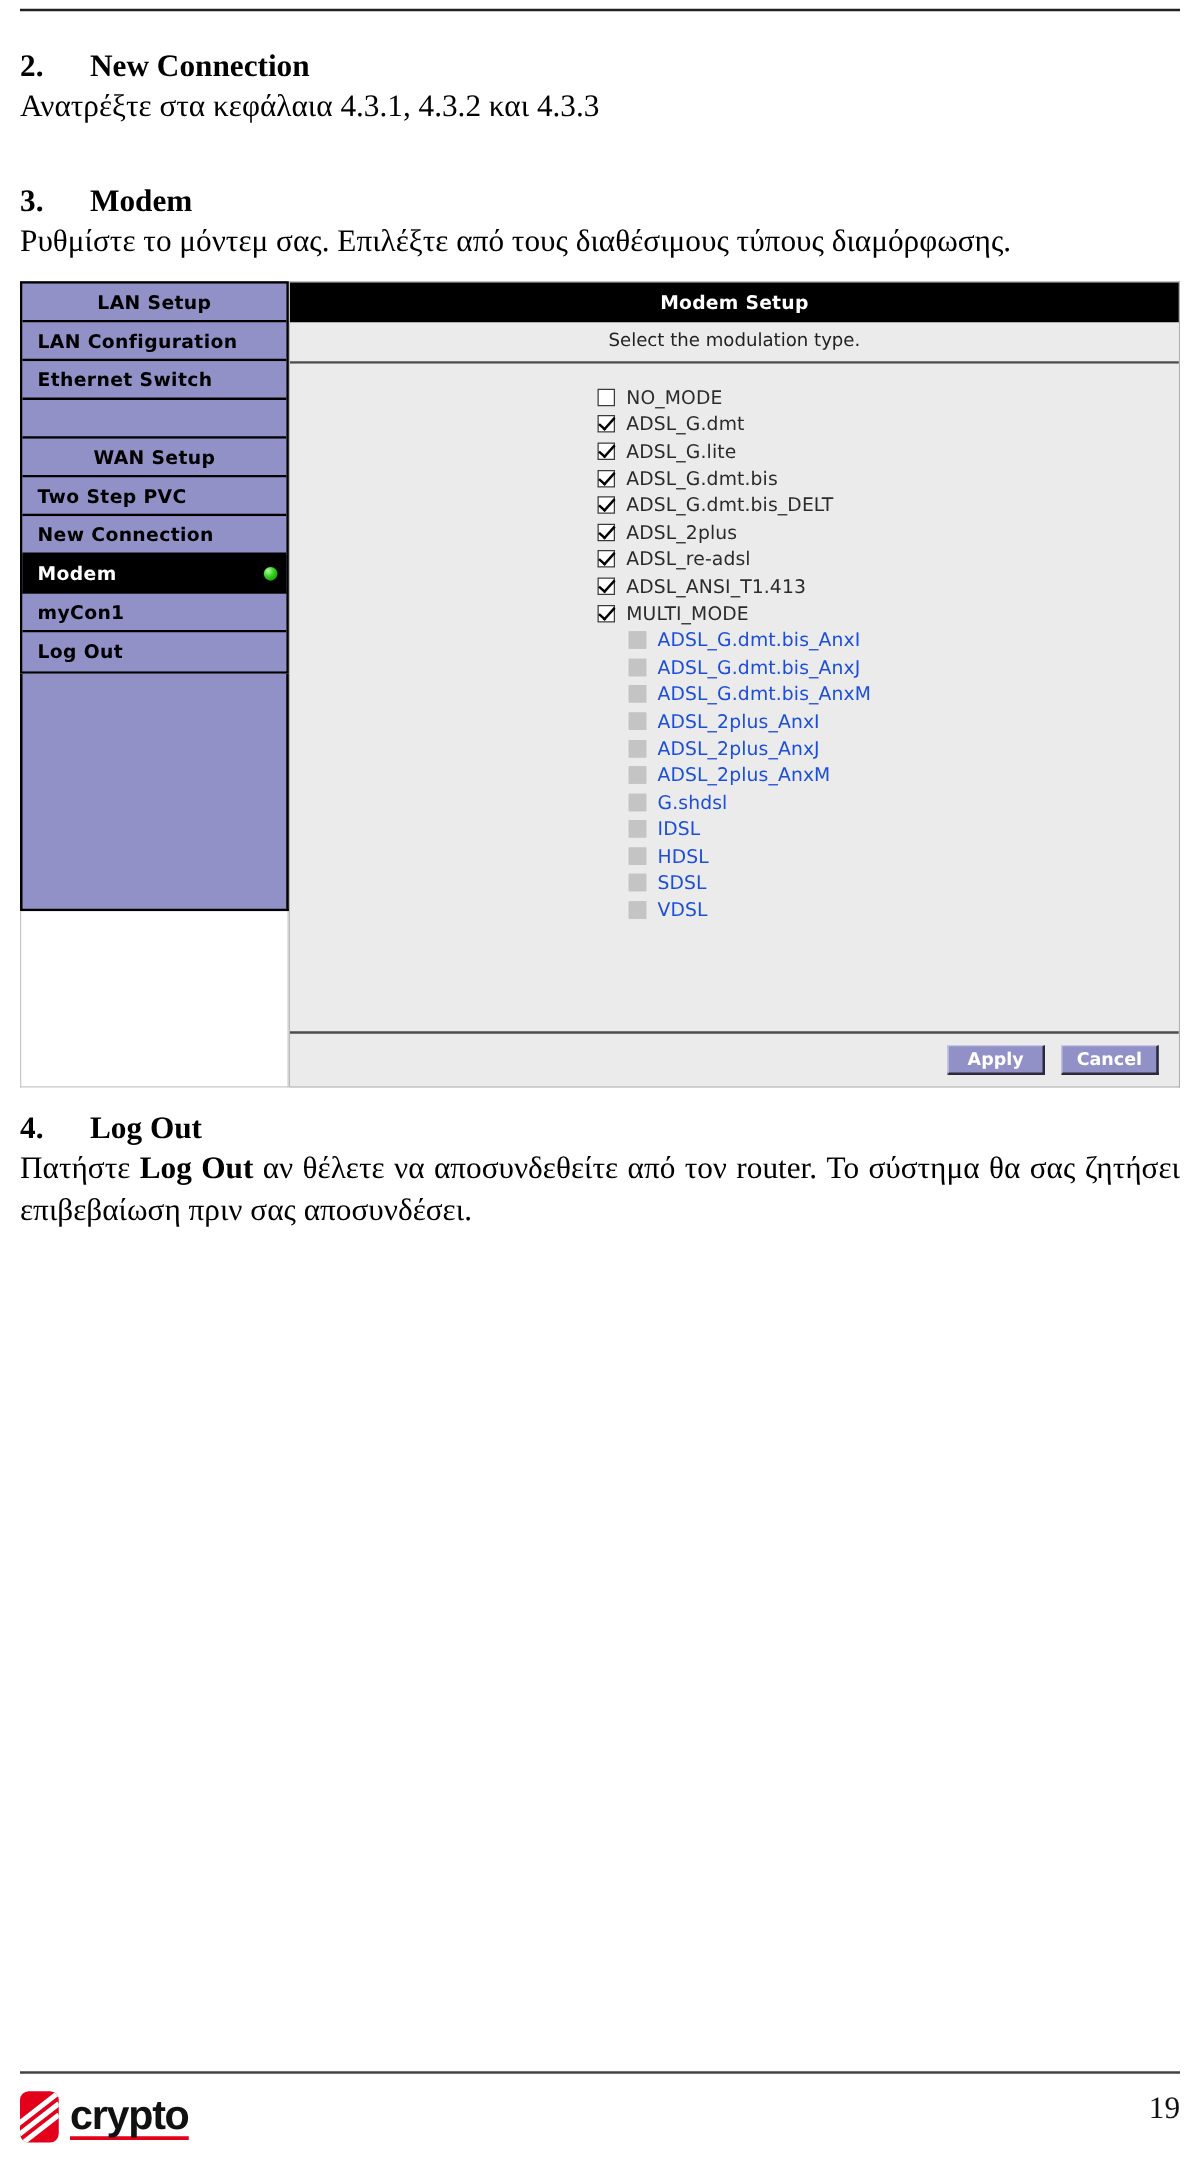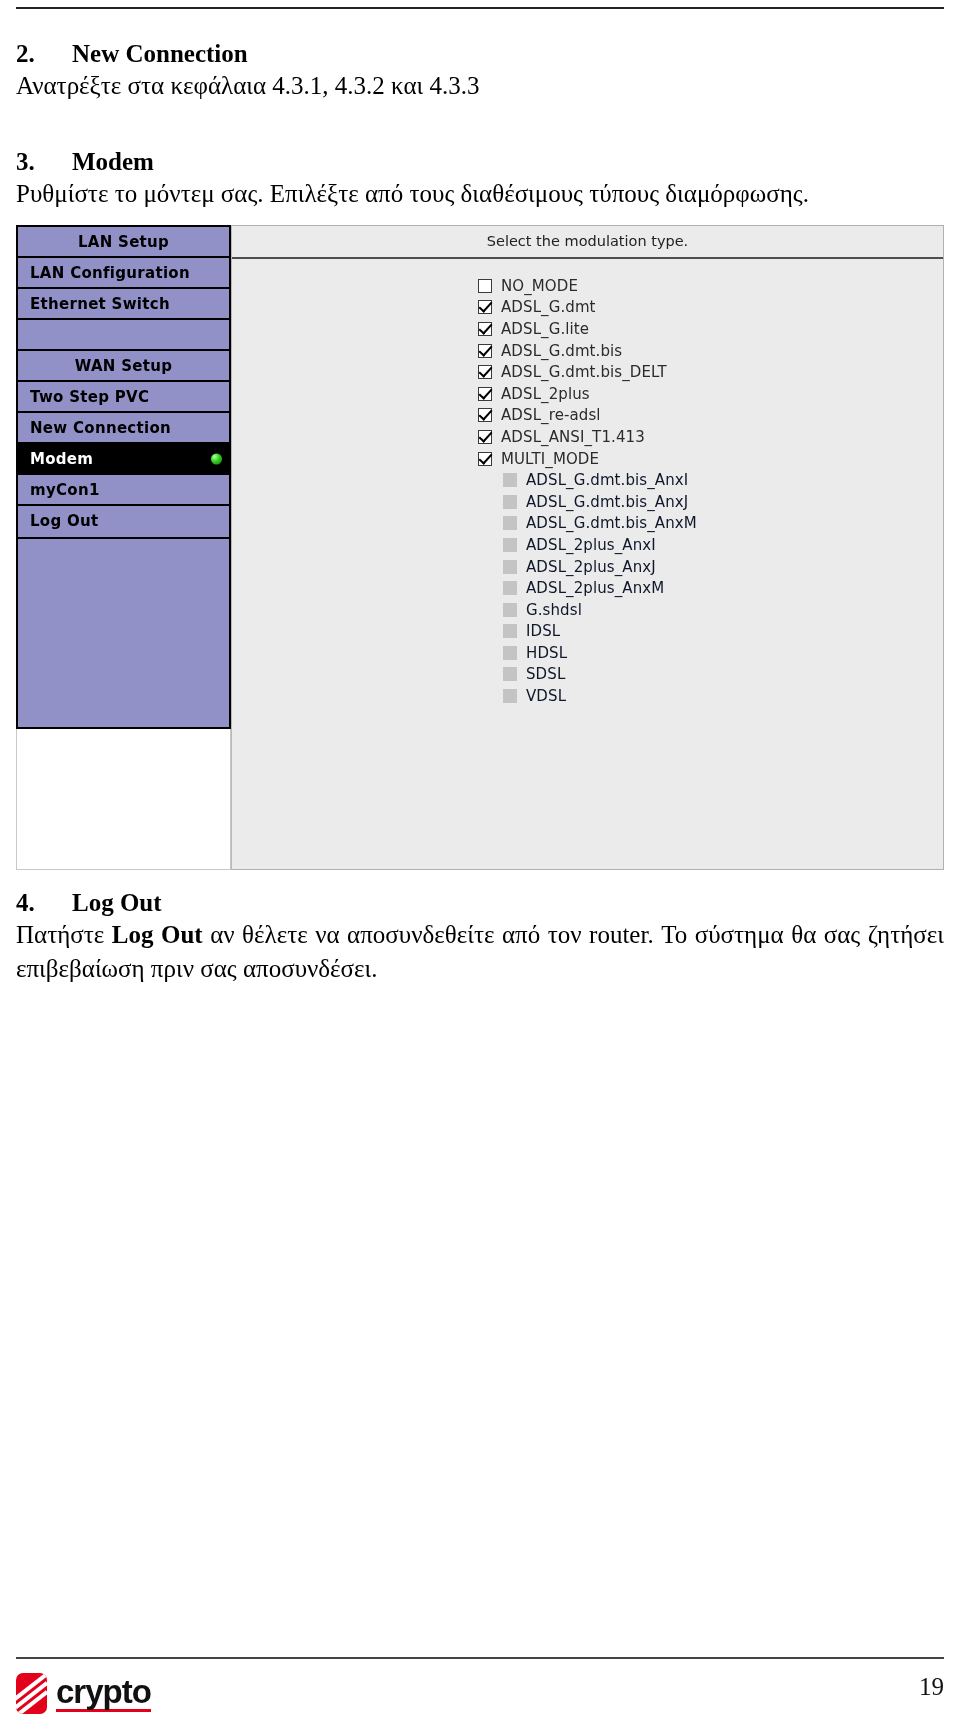--- a/index.html
+++ b/index.html
@@ -208,21 +208,21 @@
     width: 5px;
     height: 11px;
     border: solid #000000;
     border-width: 0 2.4px 2.4px 0;
     transform: rotate(42deg);
   }
   .cb.disabled {
     background: #c4c4c4;
     border: 1px solid #c4c4c4;
   }
-  .opt-row.dim { color: #0f172a; padding-left: 25px; }
+  .opt-row.dim { color: #1d4ed8; padding-left: 25px; }
 
   .main-footer {
     height: 44px;
     flex: 0 0 44px;
     background: #ebebeb;
     border-top: 2px solid #4e4e4e;
     display: flex;
     align-items: center;
     justify-content: flex-end;
     padding-right: 16px;
@@ -363,20 +363,21 @@
         </div>
         <div class="nav-item indent">
           <span>Log Out</span>
         </div>
       </div>
       <div class="nav-filler"></div>
       <div class="sidebar-blank"></div>
     </div>
 
     <div class="router-main">
+      <div class="main-titlebar">Modem Setup</div>
       <div class="main-subbar">Select the modulation type.</div>
 
       <div class="main-body">
         <div class="opt-row">
             <span class="cb off"></span>
             <span>NO_MODE</span>
           </div>
         <div class="opt-row">
             <span class="cb on"></span>
             <span>ADSL_G.dmt</span>
@@ -448,20 +449,24 @@
         <div class="opt-row dim">
             <span class="cb disabled"></span>
             <span>SDSL</span>
           </div>
         <div class="opt-row dim">
             <span class="cb disabled"></span>
             <span>VDSL</span>
           </div>
       </div>
 
+      <div class="main-footer">
+        <div class="btn">Apply</div>
+        <div class="btn">Cancel</div>
+      </div>
     </div>
 
   </div>
 
   <div class="gap-c"></div>
 
   <div class="section-heading">
     <span class="section-num">4.</span>
     <span class="section-title">Log Out</span>
   </div>

